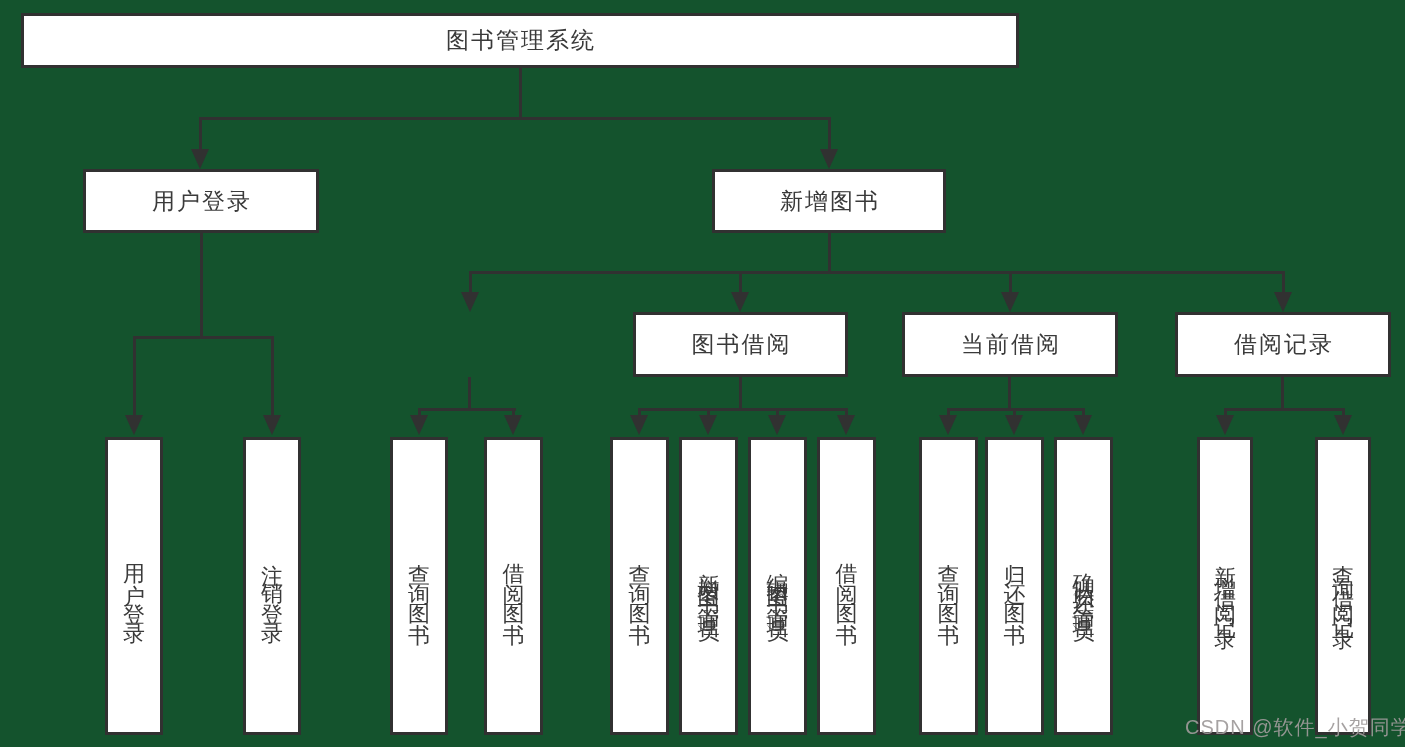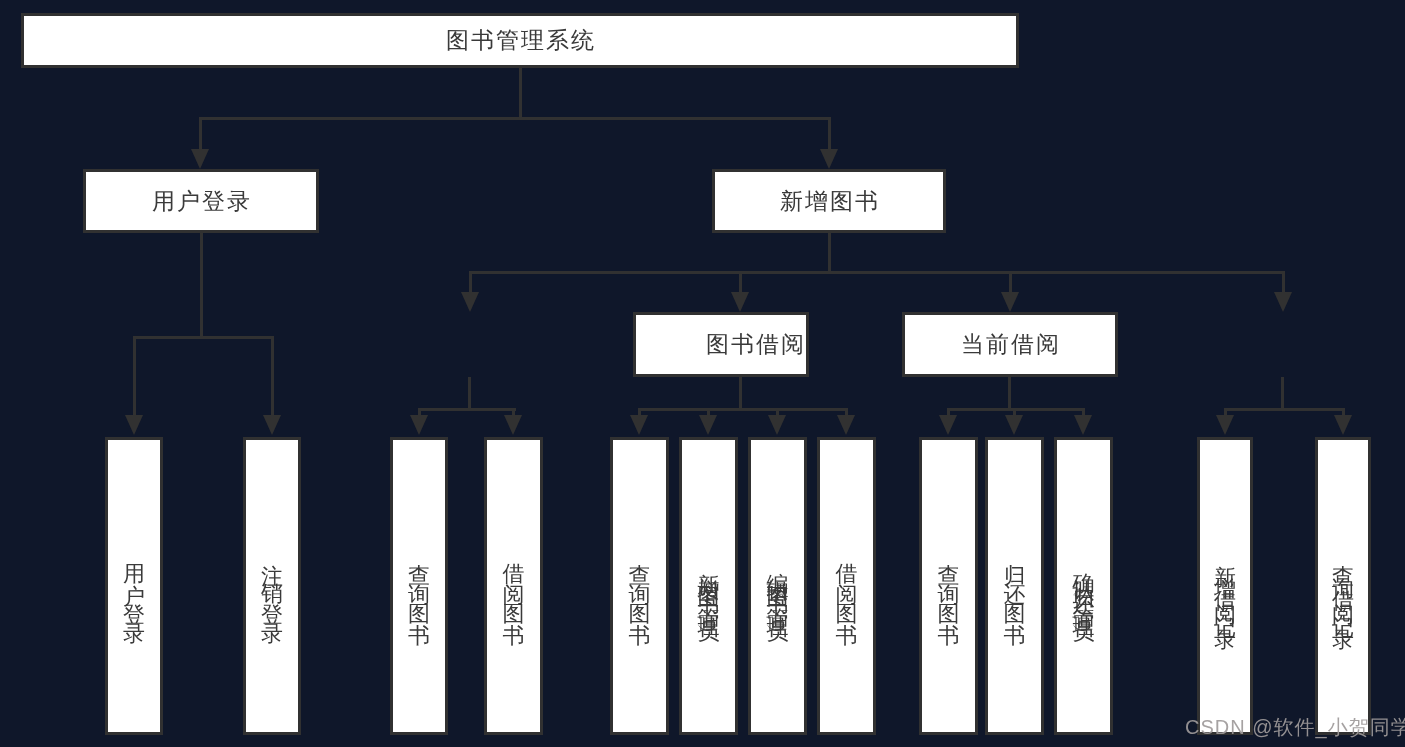--- a/index.html
+++ b/index.html
@@ -1,19 +1,19 @@
 <!DOCTYPE html>
 <html><head>
 <meta charset="utf-8">
 <style>
   html,body{margin:0;padding:0;background:#fff;}
   #canvas{
     position:relative;
     width:1405px;height:747px;
-    background:#0f172a;
+    background:#14532d;
     font-family:"Liberation Sans","DejaVu Sans",sans-serif;
     overflow:hidden;
   }
   .box{
     position:absolute;
     box-sizing:border-box;
     border:3px solid #313131;
     background:#ffffff;
     display:flex;align-items:center;justify-content:center;
     color:#3a3a3a;
@@ -81,25 +81,28 @@
   <div class="line" style="left:469px;top:271px;width:816px;height:3px;"></div>
   <div class="line" style="left:469px;top:271px;width:3px;height:21px;"></div>
   <div class="arrow" style="left:461px;top:292px;"></div>
   <div class="line" style="left:739px;top:271px;width:3px;height:21px;"></div>
   <div class="arrow" style="left:731px;top:292px;"></div>
   <div class="line" style="left:1009px;top:271px;width:3px;height:21px;"></div>
   <div class="arrow" style="left:1001px;top:292px;"></div>
   <div class="line" style="left:1282px;top:271px;width:3px;height:21px;"></div>
   <div class="arrow" style="left:1274px;top:292px;"></div>
 
-  <div class="box" style="left:633px;top:312px;width:176px;height:65px;justify-content:flex-end;">
+  <div class="box" style="left:633px;top:312px;width:215px;height:65px;">
     <span class="hlabel">图书借阅</span>
   </div>
   <div class="box" style="left:902px;top:312px;width:216px;height:65px;">
     <span class="hlabel">当前借阅</span>
+  </div>
+  <div class="box" style="left:1175px;top:312px;width:216px;height:65px;">
+    <span class="hlabel">借阅记录</span>
   </div>
 
   <div class="line" style="left:468px;top:377px;width:3px;height:34px;"></div>
   <div class="line" style="left:418px;top:408px;width:98px;height:3px;"></div>
   <div class="line" style="left:418px;top:408px;width:3px;height:9px;"></div>
   <div class="arrow" style="left:410px;top:415px;"></div>
   <div class="line" style="left:512px;top:408px;width:3px;height:9px;"></div>
   <div class="arrow" style="left:504px;top:415px;"></div>
 
   <div class="line" style="left:739px;top:377px;width:3px;height:34px;"></div>

